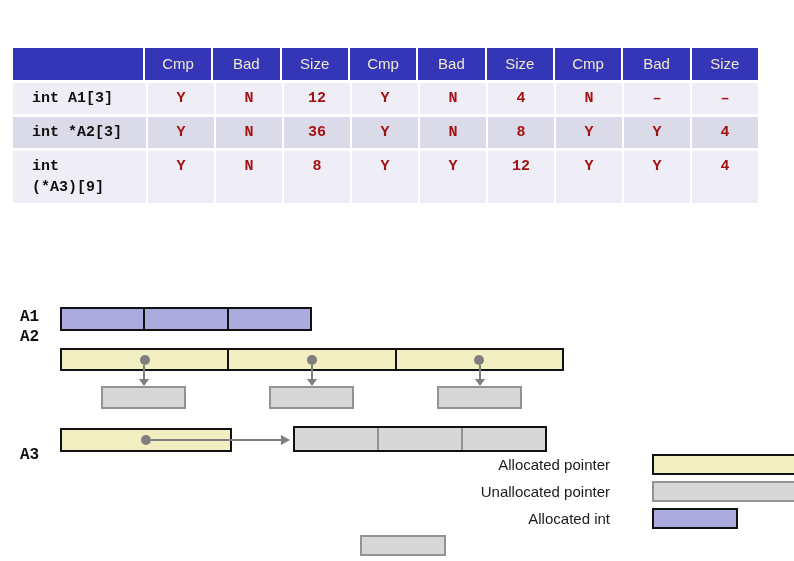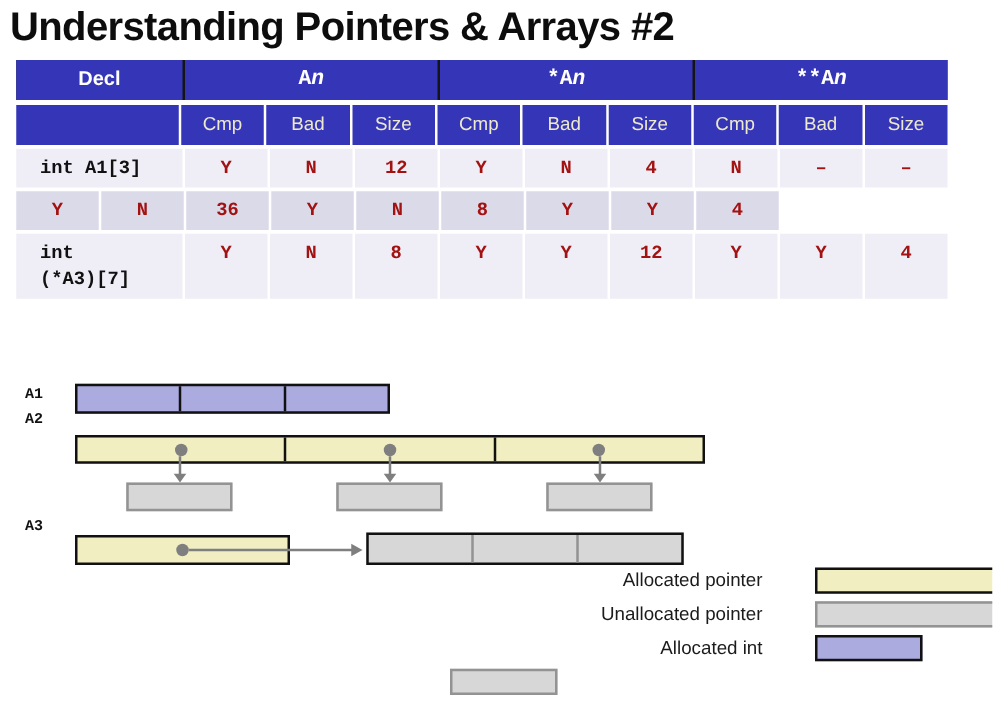--- a/index.html
+++ b/index.html
@@ -27,21 +27,21 @@
   .data .tcell{padding-top:5px;}
   .decl{width:133px;font-family:"Liberation Mono",monospace;font-weight:bold;font-size:15px;
         line-height:21px;color:#111;padding-left:19px;padding-bottom:5px;white-space:pre-line;}
   .val{width:66px;text-align:center;font-family:"Liberation Mono",monospace;font-weight:bold;
        font-size:15px;line-height:21px;color:var(--value-red);}
   .shade-light .tcell{background:var(--row-light);}
   .shade-dark .tcell{background:var(--row-dark);}
 
   
   .alabel{position:absolute;left:20px;font-family:"Liberation Mono",monospace;font-weight:bold;
-          font-size:12px;color:#111;}
+          font-size:16px;color:#111;}
   .abox{position:absolute;box-sizing:border-box;display:flex;border:2px solid var(--border-black);}
   .cell{flex:1;}
   .black-div > .cell + .cell{border-left:2px solid var(--border-black);}
   .gray-div  > .cell + .cell{border-left:2px solid var(--unallocated-border);}
   .dotc{display:flex;align-items:center;justify-content:center;}
   .dot{width:10px;height:10px;border-radius:50%;background:var(--arrow-gray);}
   .varrow-line{position:absolute;width:2px;height:15px;top:365px;background:var(--arrow-gray);}
   .varrow-head{position:absolute;top:379px;width:0;height:0;
                border-left:5px solid transparent;border-right:5px solid transparent;
                border-top:7px solid var(--arrow-gray);}
@@ -59,29 +59,22 @@
   .lbox.allocated-pointer{width:174px;background:var(--allocated-pointer);border:2px solid var(--border-black);}
   .lbox.unallocated-pointer{width:174px;background:var(--unallocated-fill);border:2px solid var(--unallocated-border);}
   .lbox.allocated-int{width:86px;background:var(--allocated-int);border:2px solid var(--border-black);}
   .lbox.unallocated-int{width:86px;background:var(--unallocated-fill);border:2px solid var(--unallocated-border);}
 </style>
 </head>
 <body>
 
 <div class="page">
 
-  <h1 class="title">Understanding Pointers &amp; Arrays #2</h1>
 
   <div class="tbl">
-      <div class="trow groups">
-        <div class="tcell th thdecl">Decl</div>
-        <div class="tcell th thgroup"><span>A</span><em>n</em></div>
-        <div class="tcell th thgroup"><span>*A</span><em>n</em></div>
-        <div class="tcell th thgroup"><span>**A</span><em>n</em></div>
-      </div>
       <div class="trow subs">
         <div class="tcell th thdecl"></div>
         <div class="tcell th thsub">Cmp</div>
         <div class="tcell th thsub">Bad</div>
         <div class="tcell th thsub">Size</div>
         <div class="tcell th thsub">Cmp</div>
         <div class="tcell th thsub">Bad</div>
         <div class="tcell th thsub">Size</div>
         <div class="tcell th thsub">Cmp</div>
         <div class="tcell th thsub">Bad</div>
@@ -93,33 +86,34 @@
         <div class="tcell val">N</div>
         <div class="tcell val">12</div>
         <div class="tcell val">Y</div>
         <div class="tcell val">N</div>
         <div class="tcell val">4</div>
         <div class="tcell val">N</div>
         <div class="tcell val">–</div>
         <div class="tcell val">–</div>
       </div>
       <div class="trow data shade-dark">
+        <div class="tcell decl">int *A2[3]</div>
         <div class="tcell val">Y</div>
         <div class="tcell val">N</div>
         <div class="tcell val">36</div>
         <div class="tcell val">Y</div>
         <div class="tcell val">N</div>
         <div class="tcell val">8</div>
         <div class="tcell val">Y</div>
         <div class="tcell val">Y</div>
         <div class="tcell val">4</div>
       </div>
       <div class="trow data shade-light">
         <div class="tcell decl">int
-(*A3)[7]</div>
+(*A3)[9]</div>
         <div class="tcell val">Y</div>
         <div class="tcell val">N</div>
         <div class="tcell val">8</div>
         <div class="tcell val">Y</div>
         <div class="tcell val">Y</div>
         <div class="tcell val">12</div>
         <div class="tcell val">Y</div>
         <div class="tcell val">Y</div>
         <div class="tcell val">4</div>
       </div>
@@ -149,21 +143,21 @@
     <div class="varrow-line" style="left:143px"></div>
     <div class="varrow-head" style="left:139px"></div>
     <div class="varrow-line" style="left:311px"></div>
     <div class="varrow-head" style="left:307px"></div>
     <div class="varrow-line" style="left:479px"></div>
     <div class="varrow-head" style="left:475px"></div>
     <div class="graybox" style="left:101px"></div>
     <div class="graybox" style="left:269px"></div>
     <div class="graybox" style="left:437px"></div>
 
-    <div class="alabel" style="top:414px">A3</div>
+    <div class="alabel" style="top:446px">A3</div>
     <div class="abox dotc" style="left:60px;top:428px;width:172px;height:24px;background:var(--allocated-pointer);">
       <span class="dot"></span>
     </div>
     <div class="hline"></div>
     <div class="hhead"></div>
     <div class="abox gray-div" style="left:293px;top:426px;width:254px;height:26px;background:var(--unallocated-fill);">
       <div class="cell"></div>
       <div class="cell"></div>
       <div class="cell"></div>
     </div>

